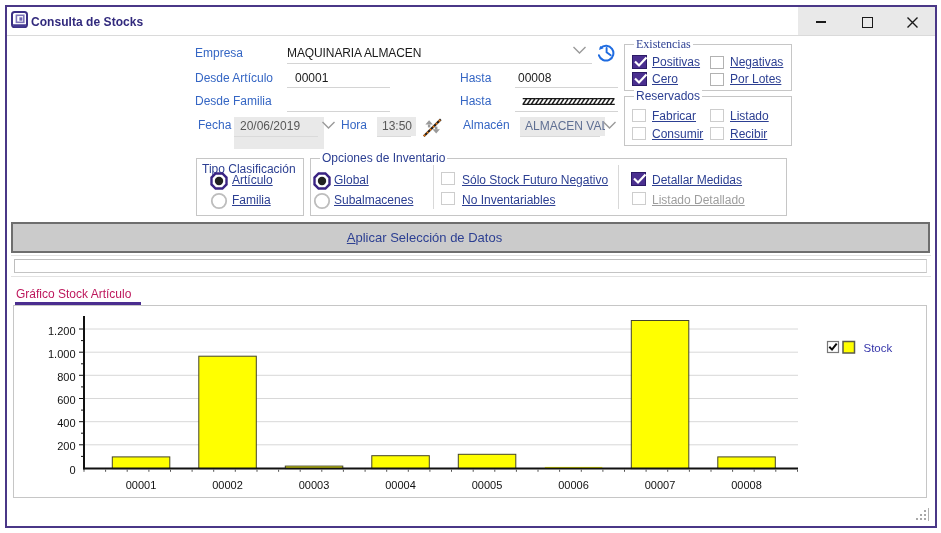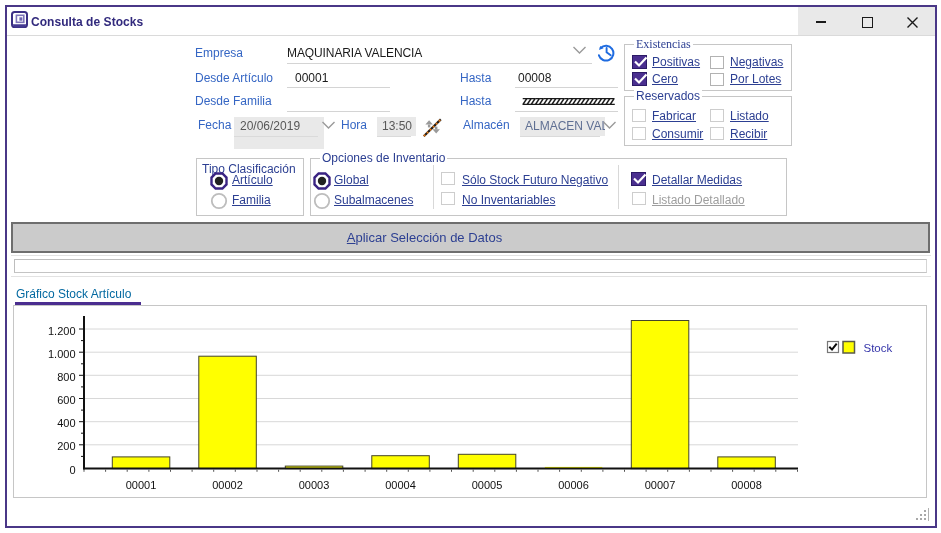--- a/index.html
+++ b/index.html
@@ -32,21 +32,21 @@
   </svg>
   <div class="abs" style="left:31px;top:14.5px;font-size:12px;font-weight:bold;color:#322a7d;letter-spacing:0.05px;">Consulta de Stocks</div>
 
   <div class="abs" style="left:816px;top:21px;width:10px;height:1.5px;background:#1a1a1a;"></div>
   <div class="abs" style="left:862px;top:16.5px;width:10.5px;height:11px;border:1.4px solid #1a1a1a;box-sizing:border-box;"></div>
   <svg class="abs" style="left:906px;top:16px;" width="13" height="13" viewBox="0 0 13 13">
     <path d="M1.5 1.5 L11.5 11.5 M11.5 1.5 L1.5 11.5" stroke="#1a1a1a" stroke-width="1.4"></path>
   </svg>
 
   <div class="lbl" style="left:195px;top:47px;">Empresa</div>
-  <div class="val" style="left:287px;top:47px;letter-spacing:-0.1px;">MAQUINARIA VALENCIA</div>
+  <div class="val" style="left:287px;top:47px;letter-spacing:-0.1px;">MAQUINARIA ALMACEN</div>
   <div class="ul" style="left:287px;top:63px;width:305px;"></div>
   <svg class="abs" style="left:572px;top:45px;" width="15" height="10" viewBox="0 0 15 10">
     <path d="M1.5 2 L7.5 8 L13.5 2" fill="none" stroke="#9a9a9a" stroke-width="1.4"></path>
   </svg>
   <svg class="abs" style="left:598px;top:43px;" width="19" height="19" viewBox="0 0 19 19">
     <path d="M 2.7 5.0 A 7.4 7.4 0 1 1 0.9 12.3" fill="none" stroke="#1e6be0" stroke-width="2" stroke-linecap="round"></path>
     <path d="M 1.0 7.0 L 2.3 3.0 L 5.6 5.2 Z" fill="#1e6be0" stroke="none"></path>
     <path d="M 8.6 4.9 L 8.6 9.3 L 12.7 12.2" fill="none" stroke="#1e6be0" stroke-width="1.9" stroke-linecap="round"></path>
   </svg>
 
@@ -155,21 +155,21 @@
   <div class="cbd" style="left:632px;top:192px;"></div>
   <div class="nav" style="left:652px;top:194px;color:#9e9e9e;">Listado Detallado</div>
 
   <div class="abs" style="left:11px;top:221.5px;width:919px;height:31px;background:#cbcbcb;border:2px solid #6e6e6e;box-sizing:border-box;"></div>
   <div class="abs" style="left:0px;top:230.5px;width:849px;text-align:center;font-size:13px;line-height:14px;color:#2c3f92;"><span style="text-decoration:underline;">A</span>plicar Selección de Datos</div>
 
   <div class="abs" style="left:11px;top:255px;width:920px;height:1px;background:#e2e2e2;"></div>
   <div class="abs" style="left:14px;top:258.5px;width:913px;height:14px;border:1px solid #bdbdbd;box-sizing:border-box;background:#fff;border-right-color:#d5d5d5;border-bottom-color:#c4c4c4;"></div>
   <div class="abs" style="left:11px;top:275.5px;width:920px;height:1px;background:#e2e2e2;"></div>
 
-  <div class="abs" style="left:16px;top:287px;font-size:12px;color:#0369a1;">Gráfico Stock Artículo</div>
+  <div class="abs" style="left:16px;top:287px;font-size:12px;color:#be185d;">Gráfico Stock Artículo</div>
   <div class="abs" style="left:15px;top:302px;width:126px;height:3px;background:#4a2d8f;"></div>
 
   <div class="abs" style="left:13px;top:305px;width:914px;height:193px;border:1px solid #c6c6c6;box-sizing:border-box;background:#fff;"></div>
 
   <svg class="abs" style="left:13px;top:305px;" width="914" height="193" viewBox="0 0 914 193">
 
     <g stroke="#d8d8d8" stroke-width="1">
       <line x1="72" y1="24" x2="785" y2="24"></line>
       <line x1="72" y1="47.2" x2="785" y2="47.2"></line>
       <line x1="72" y1="70.3" x2="785" y2="70.3"></line>

